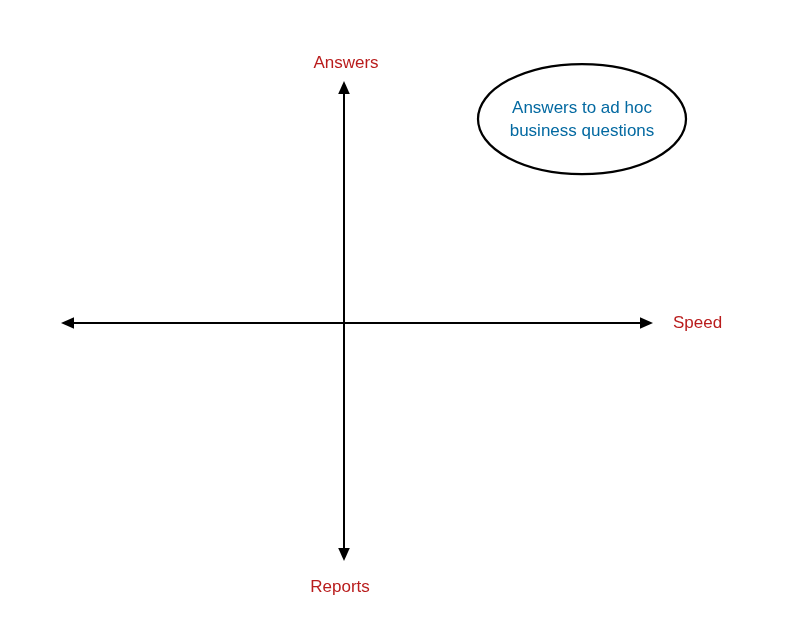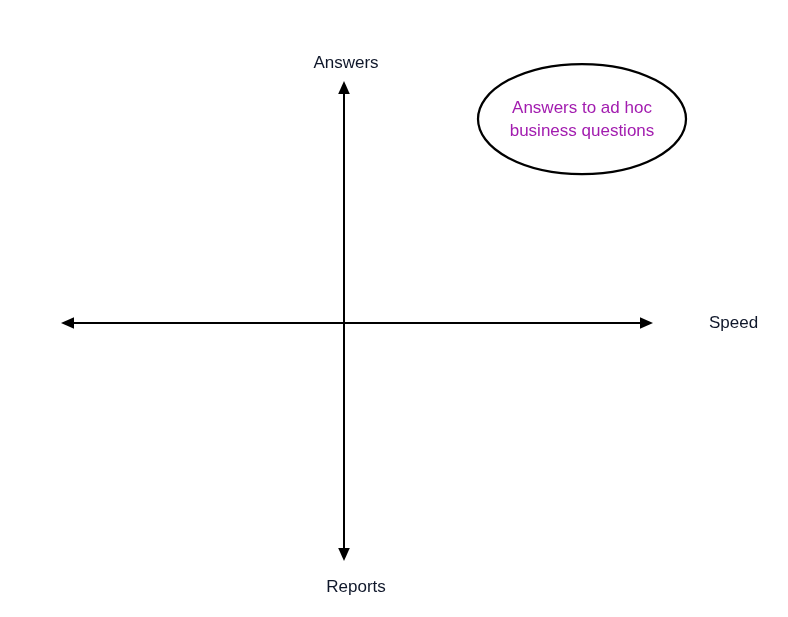--- a/index.html
+++ b/index.html
@@ -21,43 +21,43 @@
     left: 0;
     top: 0;
     width: 788px;
     height: 617px;
     display: block;
   }
   .diagram-label {
     position: absolute;
     font-size: 17px;
     line-height: 22px;
-    color: #0f172a;
+    color: #b91c1c;
     white-space: pre-line;
     text-align: center;
   }
   .label-answers   { left: 346px; top: 52px;  transform: translateX(-50%); }
-  .label-speed     { left: 673px; top: 312px; text-align: left; margin-left: 36px; }
-  .label-reports   { left: 356px; top: 576px; transform: translateX(-50%); }
+  .label-speed     { left: 673px; top: 312px; text-align: left; }
+  .label-reports   { left: 340px; top: 576px; transform: translateX(-50%); }
   .label-ds        { left: 203px; top: 354px; transform: translateX(-50%); }
   .label-dash      { left: 446px; top: 461px; transform: translateX(-50%); }
   .ellipse-text {
     position: absolute;
     left: 477px;
     top: 63px;
     width: 210px;
     height: 112px;
     display: flex;
     align-items: center;
     justify-content: center;
     text-align: center;
     font-size: 17px;
     line-height: 23px;
     white-space: pre-line;
-    color: #a21caf;
+    color: #0369a1;
   }
 </style>
 </head>
 <body>
 
 <div class="canvas">
 
   <svg class="axes-svg" viewBox="0 0 788 617" xmlns="http://www.w3.org/2000/svg" aria-hidden="true">
 
     <line x1="344" y1="92" x2="344" y2="551" stroke="#000000" stroke-width="2"></line>

